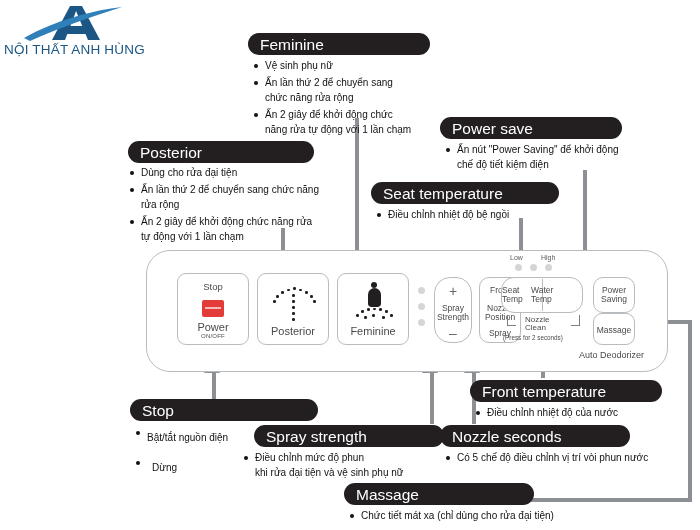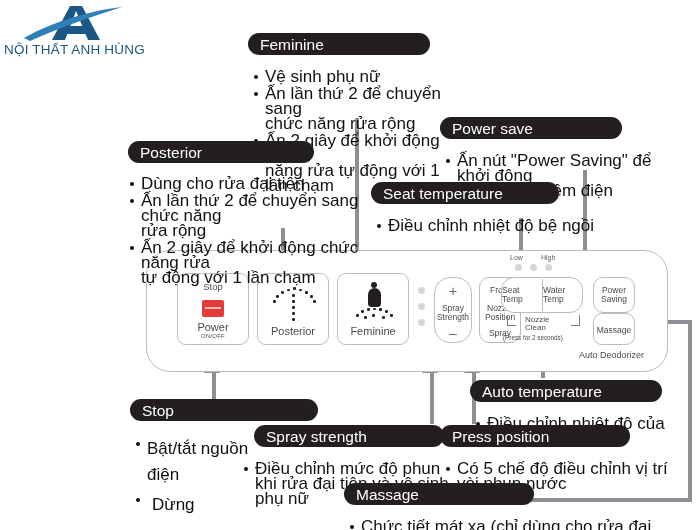--- a/index.html
+++ b/index.html
@@ -33,25 +33,24 @@
     height:22px;
     padding:1px 14px 2px 12px;
     white-space:nowrap;
     box-sizing:border-box;
     z-index:6;
   }
 
   
   .bullets{
     position:absolute;
-    font-size:17px;
+    font-size:10px;
     line-height:15px;
     color:#111;
     z-index:5;
-    margin-top:11px;
   }
   .bullets .li{
     position:relative;
     padding-left:13px;
     margin-bottom:2px;
     white-space:pre-line;
   }
   .bullets .li:before{
     content:"";
     position:absolute;left:2px;top:5.5px;
@@ -254,21 +253,21 @@
     <div class="led" style="left:398px;top:13px;"></div>
     <div class="scale-lbl" style="left:363px;top:3px;">Low</div>
     <div class="scale-lbl" style="left:394px;top:3px;">High</div>
 
     <div class="btn" style="left:354px;top:26px;width:82px;height:36px;border-radius:13px;"></div>
     <div style="position:absolute;left:355px;top:27px;width:40px;height:34px;">
       <div class="btn-lbl" style="position:absolute;left:0;right:0;top:7px;font-size:8.5px;">Seat</div>
       <div class="btn-lbl" style="position:absolute;left:0;right:0;top:16px;font-size:8.5px;">Temp</div>
     </div>
     <div style="position:absolute;left:395px;top:28px;width:1.4px;height:32px;background:#b9bcbf;"></div>
-    <div style="position:absolute;left:396px;top:27px;width:40px;height:34px;">
+    <div style="position:absolute;left:384px;top:27px;width:40px;height:34px;">
       <div class="btn-lbl" style="position:absolute;left:0;right:0;top:7px;font-size:8.5px;">Water</div>
       <div class="btn-lbl" style="position:absolute;left:0;right:0;top:16px;font-size:8.5px;">Temp</div>
     </div>
 
     <div class="nozzle-bracket" style="left:360px;top:64px;width:8px;height:10px;"></div>
     <div class="nozzle-bracket-r" style="left:424px;top:64px;width:8px;height:10px;"></div>
     <div class="small" style="left:378px;top:64px;">Nozzle</div>
     <div class="small" style="left:378px;top:72px;">Clean</div>
     <div class="tiny" style="left:356px;top:83px;">(Press for 2 seconds)</div>
 
@@ -306,38 +305,38 @@
   <div class="bullets" style="left:444px;top:142px;width:230px;">
     <div class="li">Ấn nút "Power Saving" để khởi động
 chế độ tiết kiệm điện</div>
   </div>
 
   <div class="pill" style="left:371px;top:182px;width:188px;">Seat temperature</div>
   <div class="bullets" style="left:375px;top:207px;width:230px;">
     <div class="li">Điều chỉnh nhiệt độ bệ ngồi</div>
   </div>
 
-  <div class="pill" style="left:470px;top:380px;width:192px;">Auto temperature</div>
+  <div class="pill" style="left:470px;top:380px;width:192px;">Front temperature</div>
   <div class="bullets" style="left:474px;top:405px;width:220px;">
     <div class="li">Điều chỉnh nhiệt độ của nước</div>
   </div>
 
   <div class="pill" style="left:130px;top:399px;width:188px;">Stop</div>
   <div class="bullets" style="left:134px;top:425px;width:150px;line-height:26px;">
     <div class="li" style="margin-bottom:4px;">Bật/tắt nguồn điện</div>
     <div class="li" style="padding-left:18px;">Dừng</div>
   </div>
 
   <div class="pill" style="left:254px;top:425px;width:190px;">Spray strength</div>
   <div class="bullets" style="left:242px;top:450px;width:210px;">
     <div class="li">Điều chỉnh mức độ phun
 khi rửa đại tiện và vệ sinh phụ nữ</div>
   </div>
 
-  <div class="pill" style="left:440px;top:425px;width:190px;">Press position</div>
+  <div class="pill" style="left:440px;top:425px;width:190px;">Nozzle seconds</div>
   <div class="bullets" style="left:444px;top:450px;width:240px;">
     <div class="li">Có 5 chế độ điều chỉnh vị trí vòi phun nước</div>
   </div>
 
   <div class="pill" style="left:344px;top:483px;width:190px;">Massage</div>
   <div class="bullets" style="left:348px;top:508px;width:320px;">
     <div class="li">Chức tiết mát xa (chỉ dùng cho rửa đại tiện)</div>
   </div>
 
 </div>

